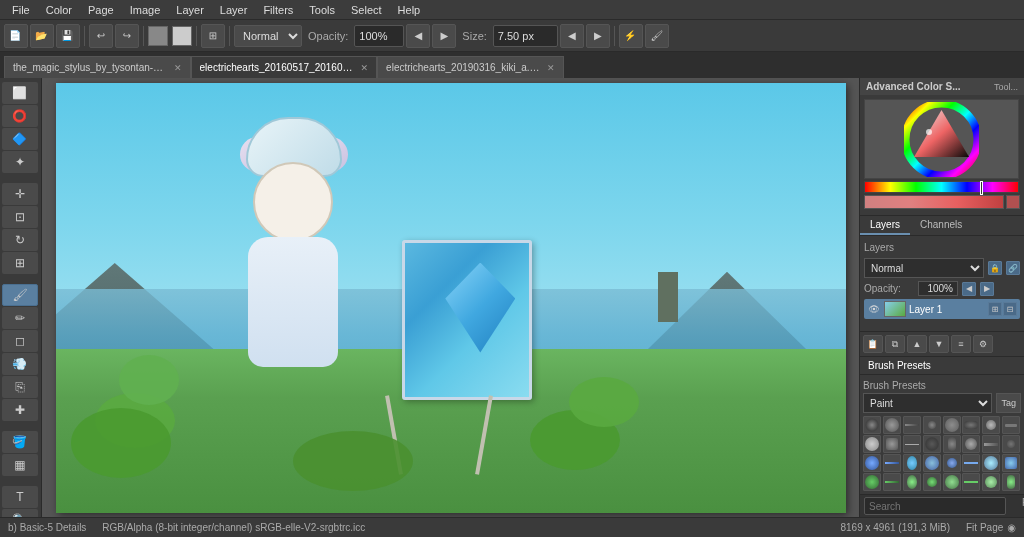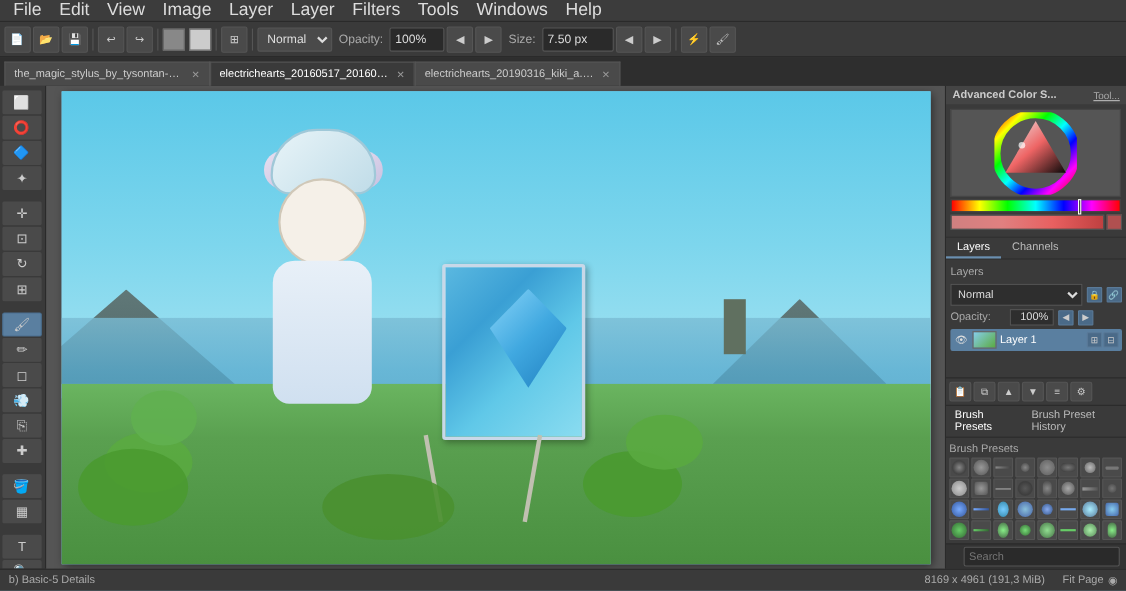--- a/index.html
+++ b/index.html
@@ -21,21 +21,21 @@
       height: 20px;
       display: flex;
       align-items: center;
       padding: 0 4px;
       flex-shrink: 0;
       border-bottom: 1px solid #2a2a2a;
     }
     .menu-item {
       padding: 2px 8px;
       cursor: pointer;
-      font-size: 16px;
+      font-size: 11px;
       color: #ddd;
     }
 
     
     #toolbar {
       background: #3a3a3a;
       height: 32px;
       display: flex;
       align-items: center;
       padding: 0 4px;
@@ -691,21 +691,21 @@
     .brush-preview-line {
       width: 14px;
       height: 2px;
       background: linear-gradient(to right, #888, #444);
     }
 
     
     #search-bar {
       display: flex;
       align-items: flex-start;
-      padding: 2px 16px;
+      padding: 2px 4px;
       background: #333;
       border-top: 1px solid #2a2a2a;
       gap: 16px;
     }
     .search-input {
       flex: 1;
       background: #2a2a2a;
       border: 1px solid #555;
       border-radius: 2px;
       color: #ddd;
@@ -735,36 +735,35 @@
 
     
     ::-webkit-scrollbar { width: 6px; height: 6px; }
     ::-webkit-scrollbar-track { background: #2a2a2a; }
     ::-webkit-scrollbar-thumb { background: #555; border-radius: 3px; }
 
     
     .panel-btn-row {
       display: flex;
       gap: 2px;
-      text-decoration: underline;
     }
   </style>
 </head>
 <body>
 
 <div id="menubar">
   <div class="menu-item">File</div>
-  <div class="menu-item">Edit</div>
-  <div class="menu-item">View</div>
+  <div class="menu-item">Color</div>
+  <div class="menu-item">Page</div>
   <div class="menu-item">Image</div>
   <div class="menu-item">Layer</div>
   <div class="menu-item">Layer</div>
   <div class="menu-item">Filters</div>
   <div class="menu-item">Tools</div>
-  <div class="menu-item">Windows</div>
+  <div class="menu-item">Select</div>
   <div class="menu-item">Help</div>
 </div>
 
 <div id="toolbar">
   <div class="toolbar-btn" title="New">📄</div>
   <div class="toolbar-btn" title="Open">📂</div>
   <div class="toolbar-btn" title="Save">💾</div>
   <div class="toolbar-sep"></div>
   <div class="toolbar-btn" title="Undo">↩</div>
   <div class="toolbar-btn" title="Redo">↪</div>
@@ -992,24 +991,29 @@
         <div class="layer-ctrl-btn">▲</div>
         <div class="layer-ctrl-btn">▼</div>
         <div class="layer-ctrl-btn">≡</div>
         <div class="layer-ctrl-btn">⚙</div>
       </div>
     </div>
 
     <div id="brush-section">
       <div class="brush-tabs">
         <div class="brush-tab active">Brush Presets</div>
-        <div class="brush-tab">Brush Preset History</div>
       </div>
       <div class="brush-content">
         <div class="layers-subheader">Brush Presets</div>
+        <div class="brush-row-label">
+          <select class="brush-dropdown">
+            <option>Paint</option>
+          </select>
+          <button class="tag-btn">Tag</button>
+        </div>
 
         <div class="brush-grid">
 
           <div class="brush-cell">
               <div class="brush-preview" style="background:radial-gradient(circle,#888 0%,#444 60%,transparent 100%);"></div>
             </div>
           <div class="brush-cell">
               <div class="brush-preview" style="background:radial-gradient(circle,#999 0%,#555 100%);"></div>
             </div>
           <div class="brush-cell">
@@ -1115,20 +1119,23 @@
       </div>
     </div>
 
   </div>
 
 </div>
 
 <div id="statusbar">
   <div class="status-item">
     <span>b) Basic-5 Details</span>
+  </div>
+  <div class="status-item">
+    <span>RGB/Alpha (8-bit integer/channel)  sRGB-elle-V2-srgbtrc.icc</span>
   </div>
   <div class="status-item" style="margin-left:auto;">
     <span>8169 x 4961 (191,3 MiB)</span>
   </div>
   <div class="status-item">
     <span>Fit Page</span>
     <span>◉</span>
   </div>
 </div>
 

